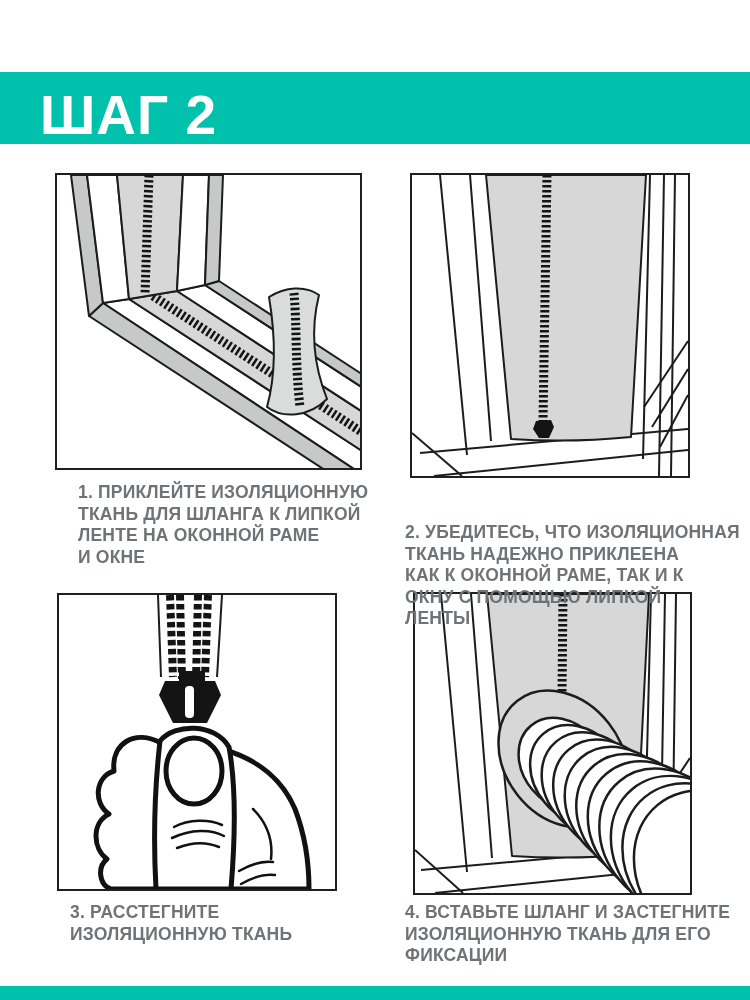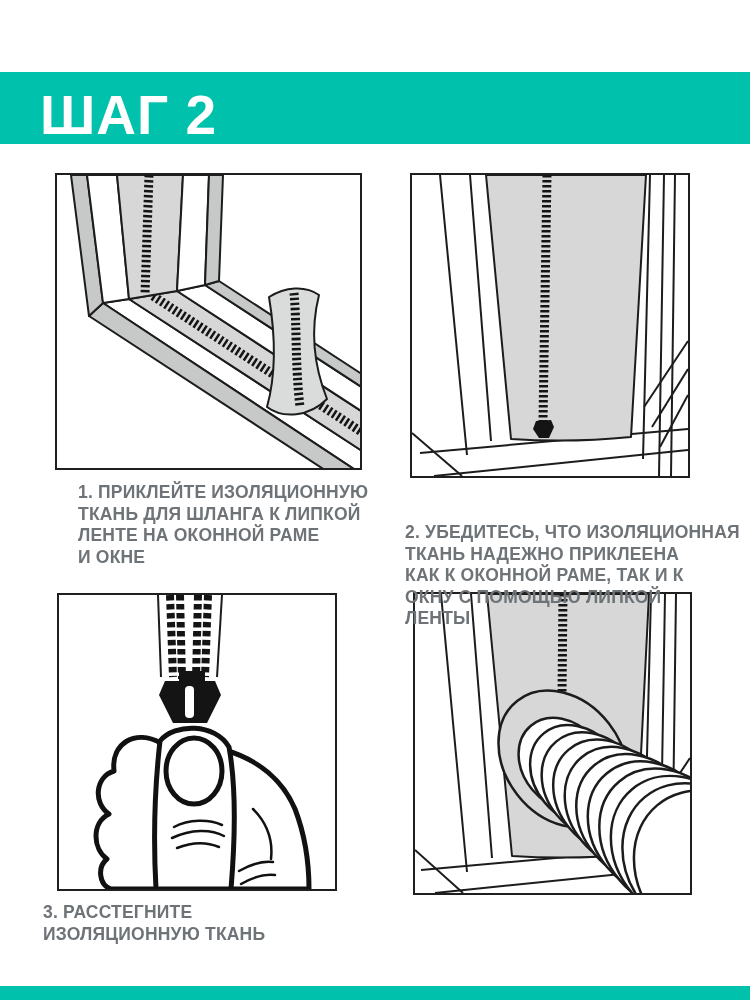--- a/index.html
+++ b/index.html
@@ -15,21 +15,21 @@
   .panel svg { display:block; width:100%; height:100%; }
   #panel1 { left:55px;  top:173px; width:307px; height:297px; }
   #panel2 { left:410px; top:173px; width:280px; height:305px; }
   #panel3 { left:57px;  top:593px; width:280px; height:298px; }
   #panel4 { left:413px; top:592px; width:279px; height:303px; }
 
   .caption { position:absolute; color:#6E7377; font-size:17.5px; line-height:21.5px;
     font-weight:800; white-space:pre-line; letter-spacing:0.2px; }
   #cap1 { left:50px;  top:482px; width:340px;margin-left:28px; }
   #cap2 { left:405px; top:482px; width:345px;margin-top:40px; }
-  #cap3 { left:43px;  top:902px; width:340px; }
+  #cap3 { left:70px;  top:902px; width:340px; }
   #cap4 { left:405px; top:902px; width:345px; }
 
   .footer-band { position:absolute; left:0; bottom:0; width:750px; height:14px; background:#00C1AC; }
 
   .ln  { stroke:#1c1c1c; stroke-width:2; fill:none; }
   .shape { stroke:#1c1c1c; stroke-width:2; stroke-linejoin:round; }
   .white  { fill:#ffffff; }
   .fabric { fill:#D6D7D6; }
   .fgray  { fill:#C6C9C8; }
   .zip { stroke:#141414; stroke-width:9; fill:none; stroke-dasharray:2.5 2.5; }
@@ -146,15 +146,18 @@
 ТКАНЬ ДЛЯ ШЛАНГА К ЛИПКОЙ
 ЛЕНТЕ НА ОКОННОЙ РАМЕ
 И ОКНЕ</div>
   <div class="caption" id="cap2">2. УБЕДИТЕСЬ, ЧТО ИЗОЛЯЦИОННАЯ
 ТКАНЬ НАДЕЖНО ПРИКЛЕЕНА
 КАК К ОКОННОЙ РАМЕ, ТАК И К
 ОКНУ С ПОМОЩЬЮ ЛИПКОЙ
 ЛЕНТЫ</div>
   <div class="caption" id="cap3">3. РАССТЕГНИТЕ
 ИЗОЛЯЦИОННУЮ ТКАНЬ</div>
+  <div class="caption" id="cap4">4. ВСТАВЬТЕ ШЛАНГ И ЗАСТЕГНИТЕ
+ИЗОЛЯЦИОННУЮ ТКАНЬ  ДЛЯ ЕГО
+ФИКСАЦИИ</div>
 
   <div class="footer-band"></div>
 </div>
 
 </body></html>

